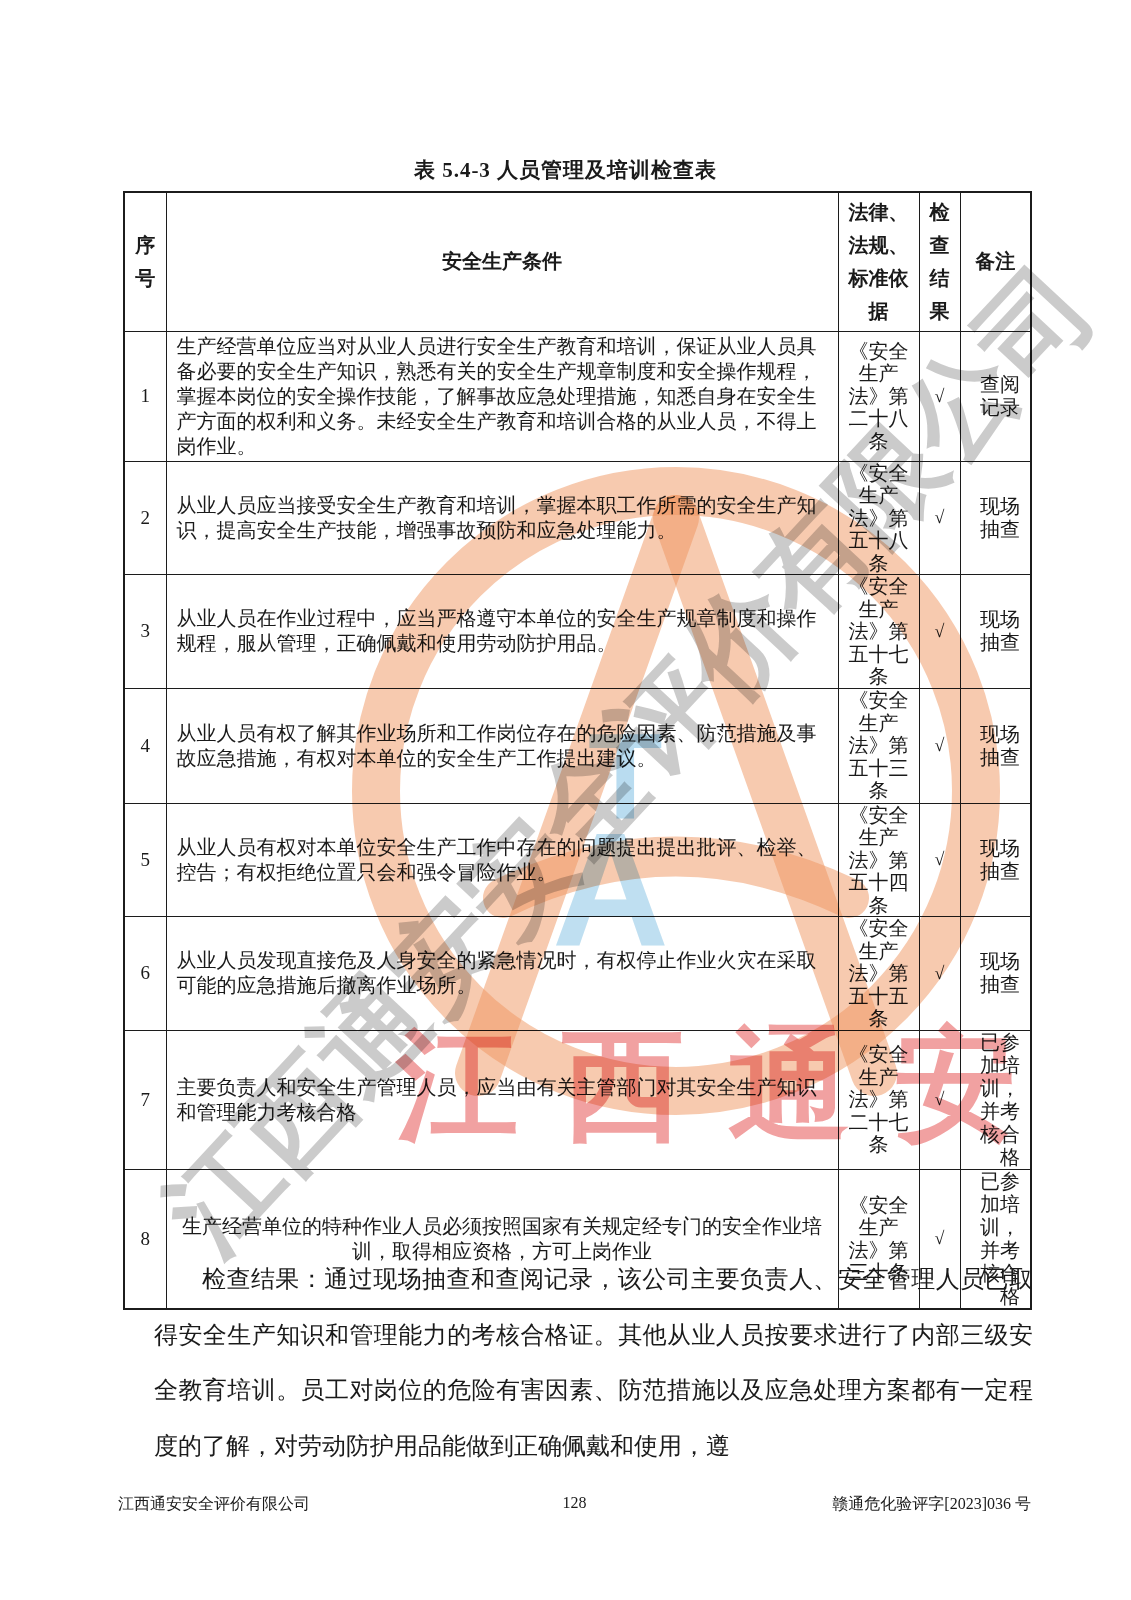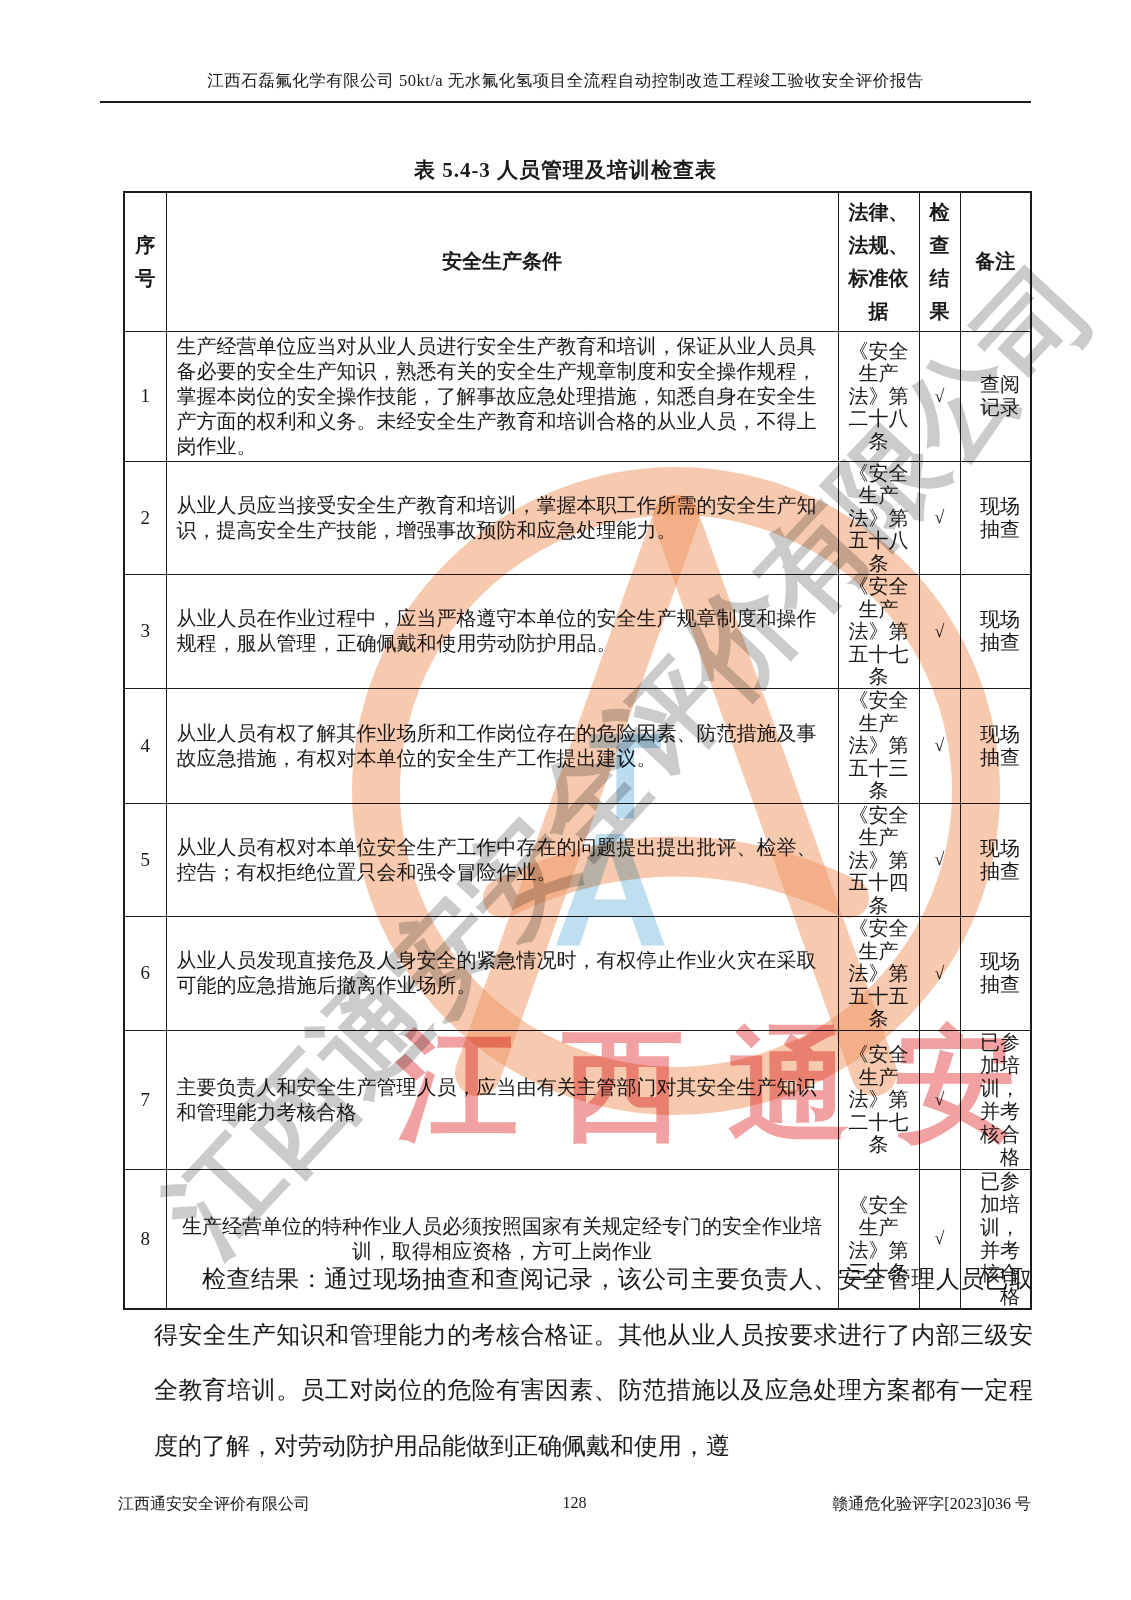--- a/index.html
+++ b/index.html
@@ -70,21 +70,20 @@
     left:396px;top:1024px;font-size:122px;white-space:nowrap;
     font-family:"Liberation Sans",sans-serif;font-weight:bold;letter-spacing:44px;
     color:rgba(230,84,84,0.55);line-height:1;
   }
 </style>
 </head>
 <body>
 
 <div class="page">
 
-  <div class="running-header">江西石磊氟化学有限公司 50kt/a 无水氟化氢项目全流程自动控制改造工程竣工验收安全评价报告</div>
 
   <div class="table-title">表 5.4-3  人员管理及培训检查表</div>
 
   <table class="check-table">
     <colgroup>
       <col class="col-no">
         <col class="col-cond">
         <col class="col-basis">
       <col class="col-result">
         <col class="col-remark">

